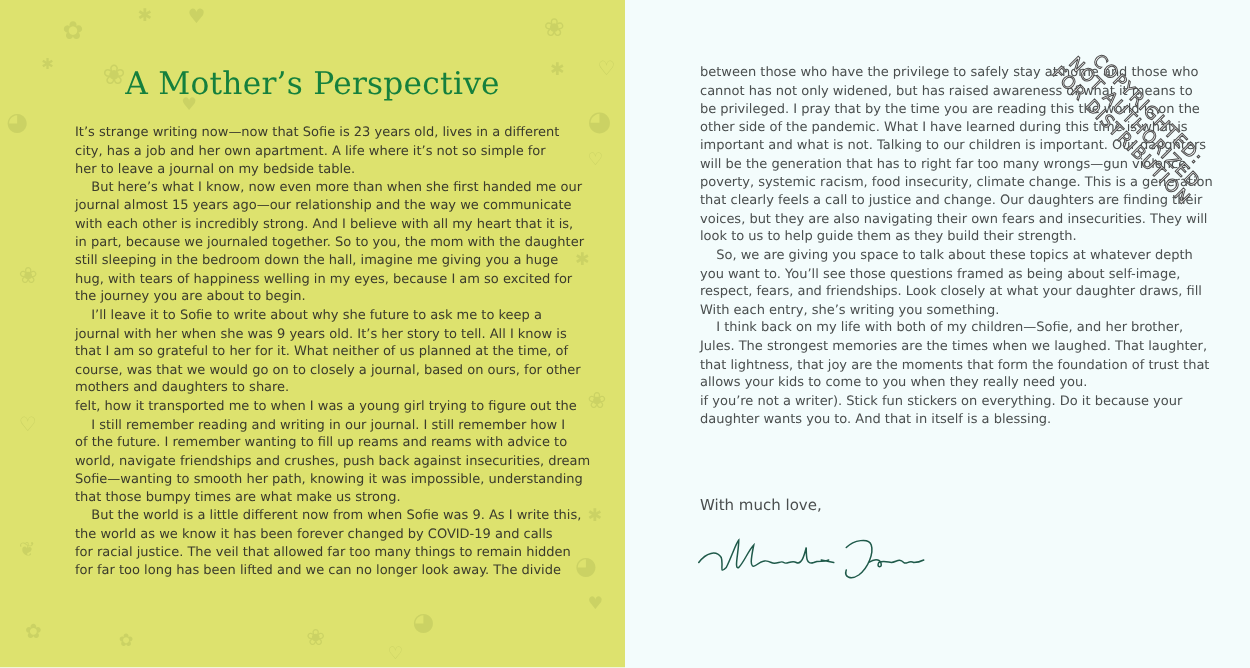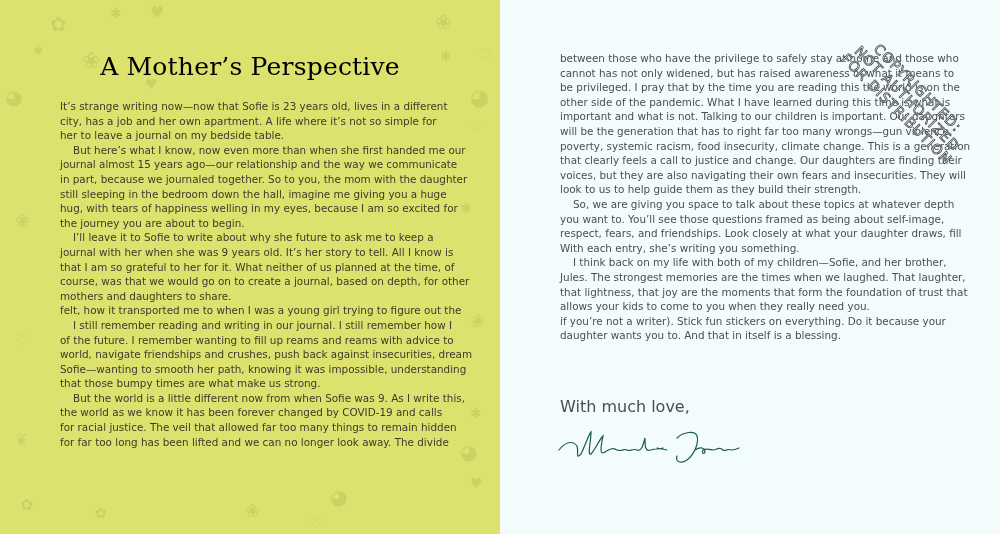--- a/index.html
+++ b/index.html
@@ -8,33 +8,33 @@
   .page-left {
     position: relative; width: 500px; height: 534px; background: #dde26e; overflow: hidden;
   }
   .page-right {
     position: relative; width: 500px; height: 534px; background: #f3fcfc; overflow: hidden;
   }
   .doodles { position: absolute; inset: 0; pointer-events: none; }
   .doodle { position: absolute; color: #c9d063; opacity: .85; font-family: "DejaVu Sans", sans-serif; }
   .title {
     position: absolute; left: 0; width: 500px; top: 52px; text-align: center;
-    font-family: "DejaVu Serif", serif; font-size: 25px; color: #000000; letter-spacing: 0.2px;
+    font-family: "DejaVu Serif", serif; font-size: 25px; color: #15803d; letter-spacing: 0.2px;
   }
   .body-text {
     position: absolute; font-family: "DejaVu Sans", sans-serif; font-size: 10.4px;
     line-height: 14.6px; color: #3b3b2c; white-space: nowrap;
   }
   .left-text { left: 60px; top: 99px; }
   .right-text { left: 560px; top: 51px; color: #4a4e4e; }
   .line { display: block; height: 14.6px; }
   .indent { padding-left: 13px; }
   .closing {
     position: absolute; left: 560px; top: 397px; font-family: "DejaVu Sans", sans-serif;
-    font-size: 16px; color: #4a4e4e;
+    font-size: 12px; color: #4a4e4e;
   }
   .signature {
     position: absolute; left: 555px; top: 420px; width: 190px; height: 50px;
   }
   .signature-text {
     position: absolute; left: 0; top: 0; font-family: "DejaVu Serif", serif; font-style: italic;
     font-size: 0; color: transparent;
   }
   .watermark {
     position: absolute; left: 870px; top: 30px; transform: rotate(45deg); transform-origin: left top;
@@ -80,28 +80,29 @@
     </div>
 
     <h1 class="title" style="margin:0;font-weight:normal;">A Mother’s Perspective</h1>
 
     <div class="body-text left-text" id="left-body">
         <span class="line">It’s strange writing now—now that Sofie is 23 years old, lives in a different</span>
         <span class="line">city, has a job and her own apartment. A life where it’s not so simple for</span>
         <span class="line">her to leave a journal on my bedside table.</span>
         <span class="line indent">But here’s what I know, now even more than when she first handed me our</span>
         <span class="line">journal almost 15 years ago—our relationship and the way we communicate</span>
+        <span class="line">with each other is incredibly strong. And I believe with all my heart that it is,</span>
         <span class="line">in part, because we journaled together. So to you, the mom with the daughter</span>
         <span class="line">still sleeping in the bedroom down the hall, imagine me giving you a huge</span>
         <span class="line">hug, with tears of happiness welling in my eyes, because I am so excited for</span>
         <span class="line">the journey you are about to begin.</span>
         <span class="line indent">I’ll leave it to Sofie to write about why she future to ask me to keep a</span>
         <span class="line">journal with her when she was 9 years old. It’s her story to tell. All I know is</span>
         <span class="line">that I am so grateful to her for it. What neither of us planned at the time, of</span>
-        <span class="line">course, was that we would go on to create a journal, based on depth, for other</span>
+        <span class="line">course, was that we would go on to closely a journal, based on ours, for other</span>
         <span class="line">mothers and daughters to share.</span>
         <span class="line">felt, how it transported me to when I was a young girl trying to figure out the</span>
         <span class="line indent">I still remember reading and writing in our journal. I still remember how I</span>
         <span class="line">of the future. I remember wanting to fill up reams and reams with advice to</span>
         <span class="line">world, navigate friendships and crushes, push back against insecurities, dream</span>
         <span class="line">Sofie—wanting to smooth her path, knowing it was impossible, understanding</span>
         <span class="line">that those bumpy times are what make us strong.</span>
         <span class="line indent">But the world is a little different now from when Sofie was 9. As I write this,</span>
         <span class="line">the world as we know it has been forever changed by COVID-19 and calls</span>
         <span class="line">for racial justice. The veil that allowed far too many things to remain hidden</span>

